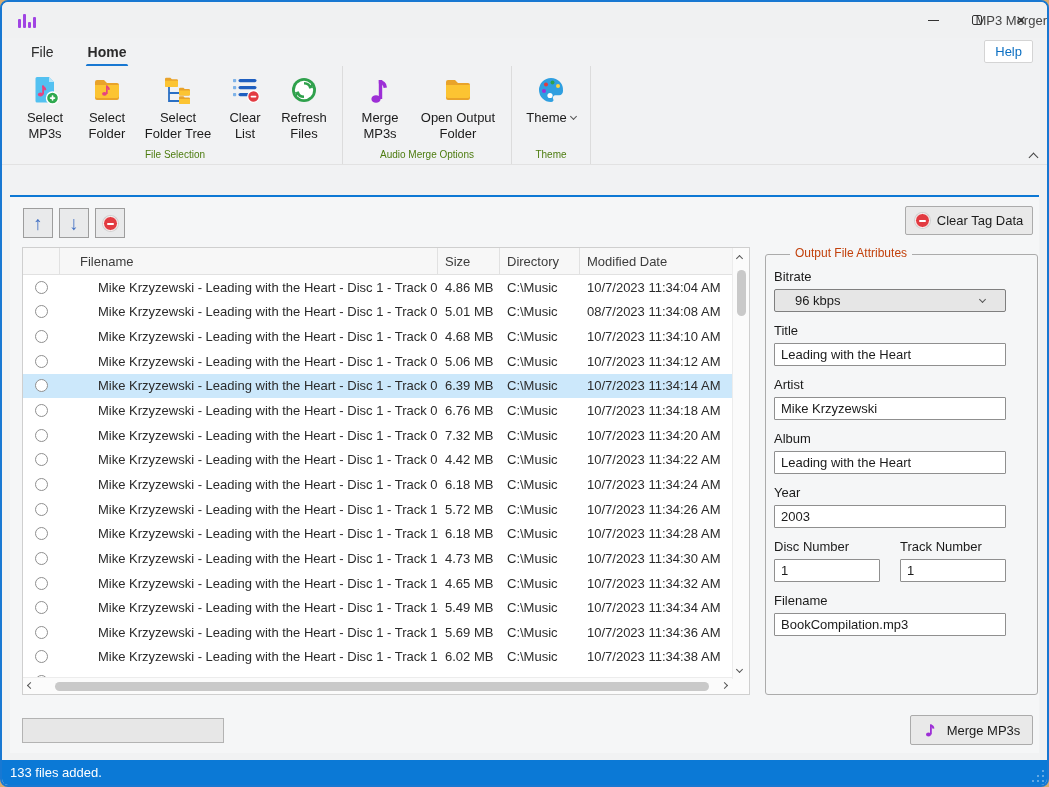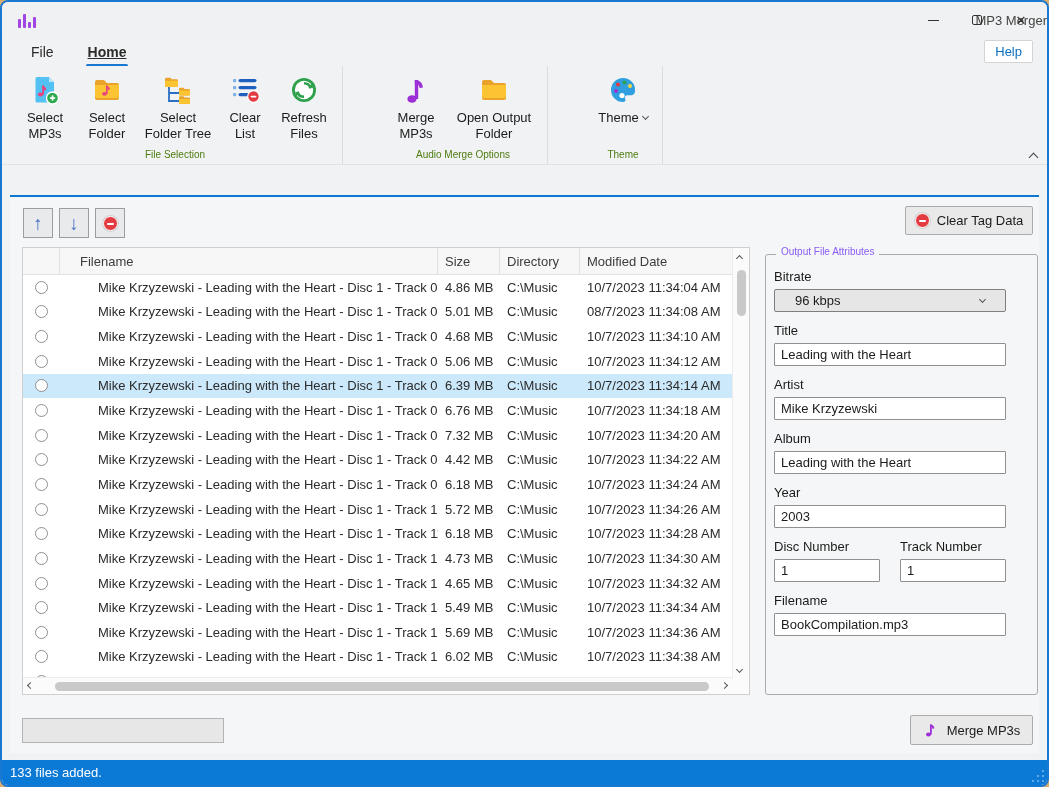--- a/index.html
+++ b/index.html
@@ -26,25 +26,25 @@
   .app-icon i:nth-child(1){height:9px;} .app-icon i:nth-child(2){height:14px;}
   .app-icon i:nth-child(3){height:6px;} .app-icon i:nth-child(4){height:11px;}
   .title-text{ position:absolute; left:0; right:0; text-align:right; color:#454545; font-size:13px; pointer-events:none;}
   .win-controls{ position:absolute; right:4px; top:0; height:36px; display:flex; }
   .win-btn{ width:44px; height:36px; display:flex; align-items:center; justify-content:center; color:#333; font-size:13px; cursor:default;}
   .maxbox{ width:10px; height:10px; border:1px solid #333; border-radius:2px; }
   .minline{ width:11px; height:0; border-top:1px solid #333; }
   
   .menurow{ position:absolute; left:0; right:0; top:36px; height:28px; display:flex; align-items:center; padding-left:16px; gap:8px;}
   .menu-item{ padding:4px 13px; font-size:14px; color:#2b2b2b; position:relative; }
-  .menu-item.active{ font-weight:700;text-decoration:underline; }
+  .menu-item.active{ font-weight:700; }
   .menu-item.active::after{ content:""; position:absolute; left:11px; right:11px; bottom:-3px; height:3px; background:#1878d2; border-radius:2px;}
   .help-btn{ position:absolute; right:14px; top:2px; background:#fff; border:1px solid #d4d4d4; color:#0b6fc2; font-size:13px; padding:3px 10px; border-radius:2px;}
   
-  .ribbon{ position:absolute; left:0; right:0; top:64px; height:99px; border-bottom:1px solid #e2e2e2; background:#f1f2f3; display:flex; padding-left:6px;gap:36px;}
+  .ribbon{ position:absolute; left:0; right:0; top:64px; height:99px; border-bottom:1px solid #e2e2e2; background:#f1f2f3; display:flex; padding-left:6px;}
   .rgroup{ display:flex; flex-direction:column; align-items:center; border-right:1px solid #dcdcdc; padding:6px 8px 0 8px; }
   .rbuttons{ display:flex; align-items:flex-start; gap:4px; flex:1;}
   .rbtn{ display:flex; flex-direction:column; align-items:center; padding:2px 4px; border-radius:3px; }
   .rbtn .ricon{ width:32px; height:32px; display:flex; align-items:center; justify-content:center; }
   .rbtn .rlabel{ margin-top:4px; font-size:13px; color:#1b1b1b; text-align:center; line-height:1.2; }
   .rgroup-label{ font-size:10px; color:#4d7c0f; padding:2px 0 4px 0; }
   .theme-label-wrap{ display:flex; align-items:center; gap:4px; margin-top:4px;}
   .ribbon-collapse{ position:absolute; right:10px; bottom:3px; }
   
   .chev{ display:inline-block; width:7px; height:7px; border-right:1.6px solid #444; border-bottom:1.6px solid #444; }
@@ -84,21 +84,21 @@
   .vthumb{ position:absolute; left:4px; top:22px; width:9px; height:46px; background:#c9c9c9; border-radius:5px; }
   .hscroll{ height:17px; border-top:1px solid #ececec; background:#fbfbfb; position:relative; }
   .hscroll .sb-left{ position:absolute; left:5px; top:5px;}
   .hscroll .sb-right{ position:absolute; right:22px; top:5px;}
   .hthumb{ position:absolute; left:32px; right:40px; top:4px; height:9px; background:#c9c9c9; border-radius:5px; }
   
   .progressbar{ position:absolute; left:12px; top:521px; width:202px; height:25px; background:#e7e7e7; border:1px solid #b3b3b3; }
   
   .clear-tag-btn{ position:absolute; left:895px; top:9px; width:128px; height:29px; background:#e9e9e9; border:1px solid #ababab; border-radius:2px; display:flex; align-items:center; justify-content:center; gap:7px; font-size:13px; color:#1b1b1b; }
   .groupbox{ position:absolute; left:755px; top:57px; width:273px; height:441px; border:1px solid #ababab; border-radius:3px; padding:14px 8px 0 8px; }
-  .gb-legend{ position:absolute; top:-9px; left:10px; background:#f5f6f7; padding:0 5px; font-size:10px; color:#8b5cf6; }
+  .gb-legend{ position:absolute; top:-9px; left:24px; background:#f5f6f7; padding:0 5px; font-size:12px; color:#c2410c; }
   .field{ margin-bottom:11px; }
   .field .flabel{ font-size:13px; color:#1b1b1b; margin-bottom:5px; }
   .tinput{ width:232px; height:23px; border:1px solid #8f8f8f; background:#fff; font-size:13px; font-family:"Liberation Sans",sans-serif; padding:0 6px; color:#1b1b1b; border-radius:1px; display:block; }
   .dropdown{ width:232px; height:23px; border:1px solid #7f7f7f; background:#e6e6e6; border-radius:2px; display:flex; align-items:center; padding:0 20px; justify-content:space-between; font-size:13px; }
   .two-col{ display:flex; gap:20px; }
   .two-col .tinput{ width:106px; }
   .merge-btn{ position:absolute; left:900px; top:518px; width:123px; height:30px; background:#e9e9e9; border:1px solid #ababab; border-radius:2px; display:flex; align-items:center; justify-content:center; gap:8px; font-size:13px; }
   
   .statusbar{ position:absolute; left:0; right:0; bottom:0; height:25px; background:#0b79d6; color:#fff; display:flex; align-items:center; padding-left:8px; font-size:13px; }
   .grip{ position:absolute; right:3px; bottom:3px; width:14px; height:14px; }

